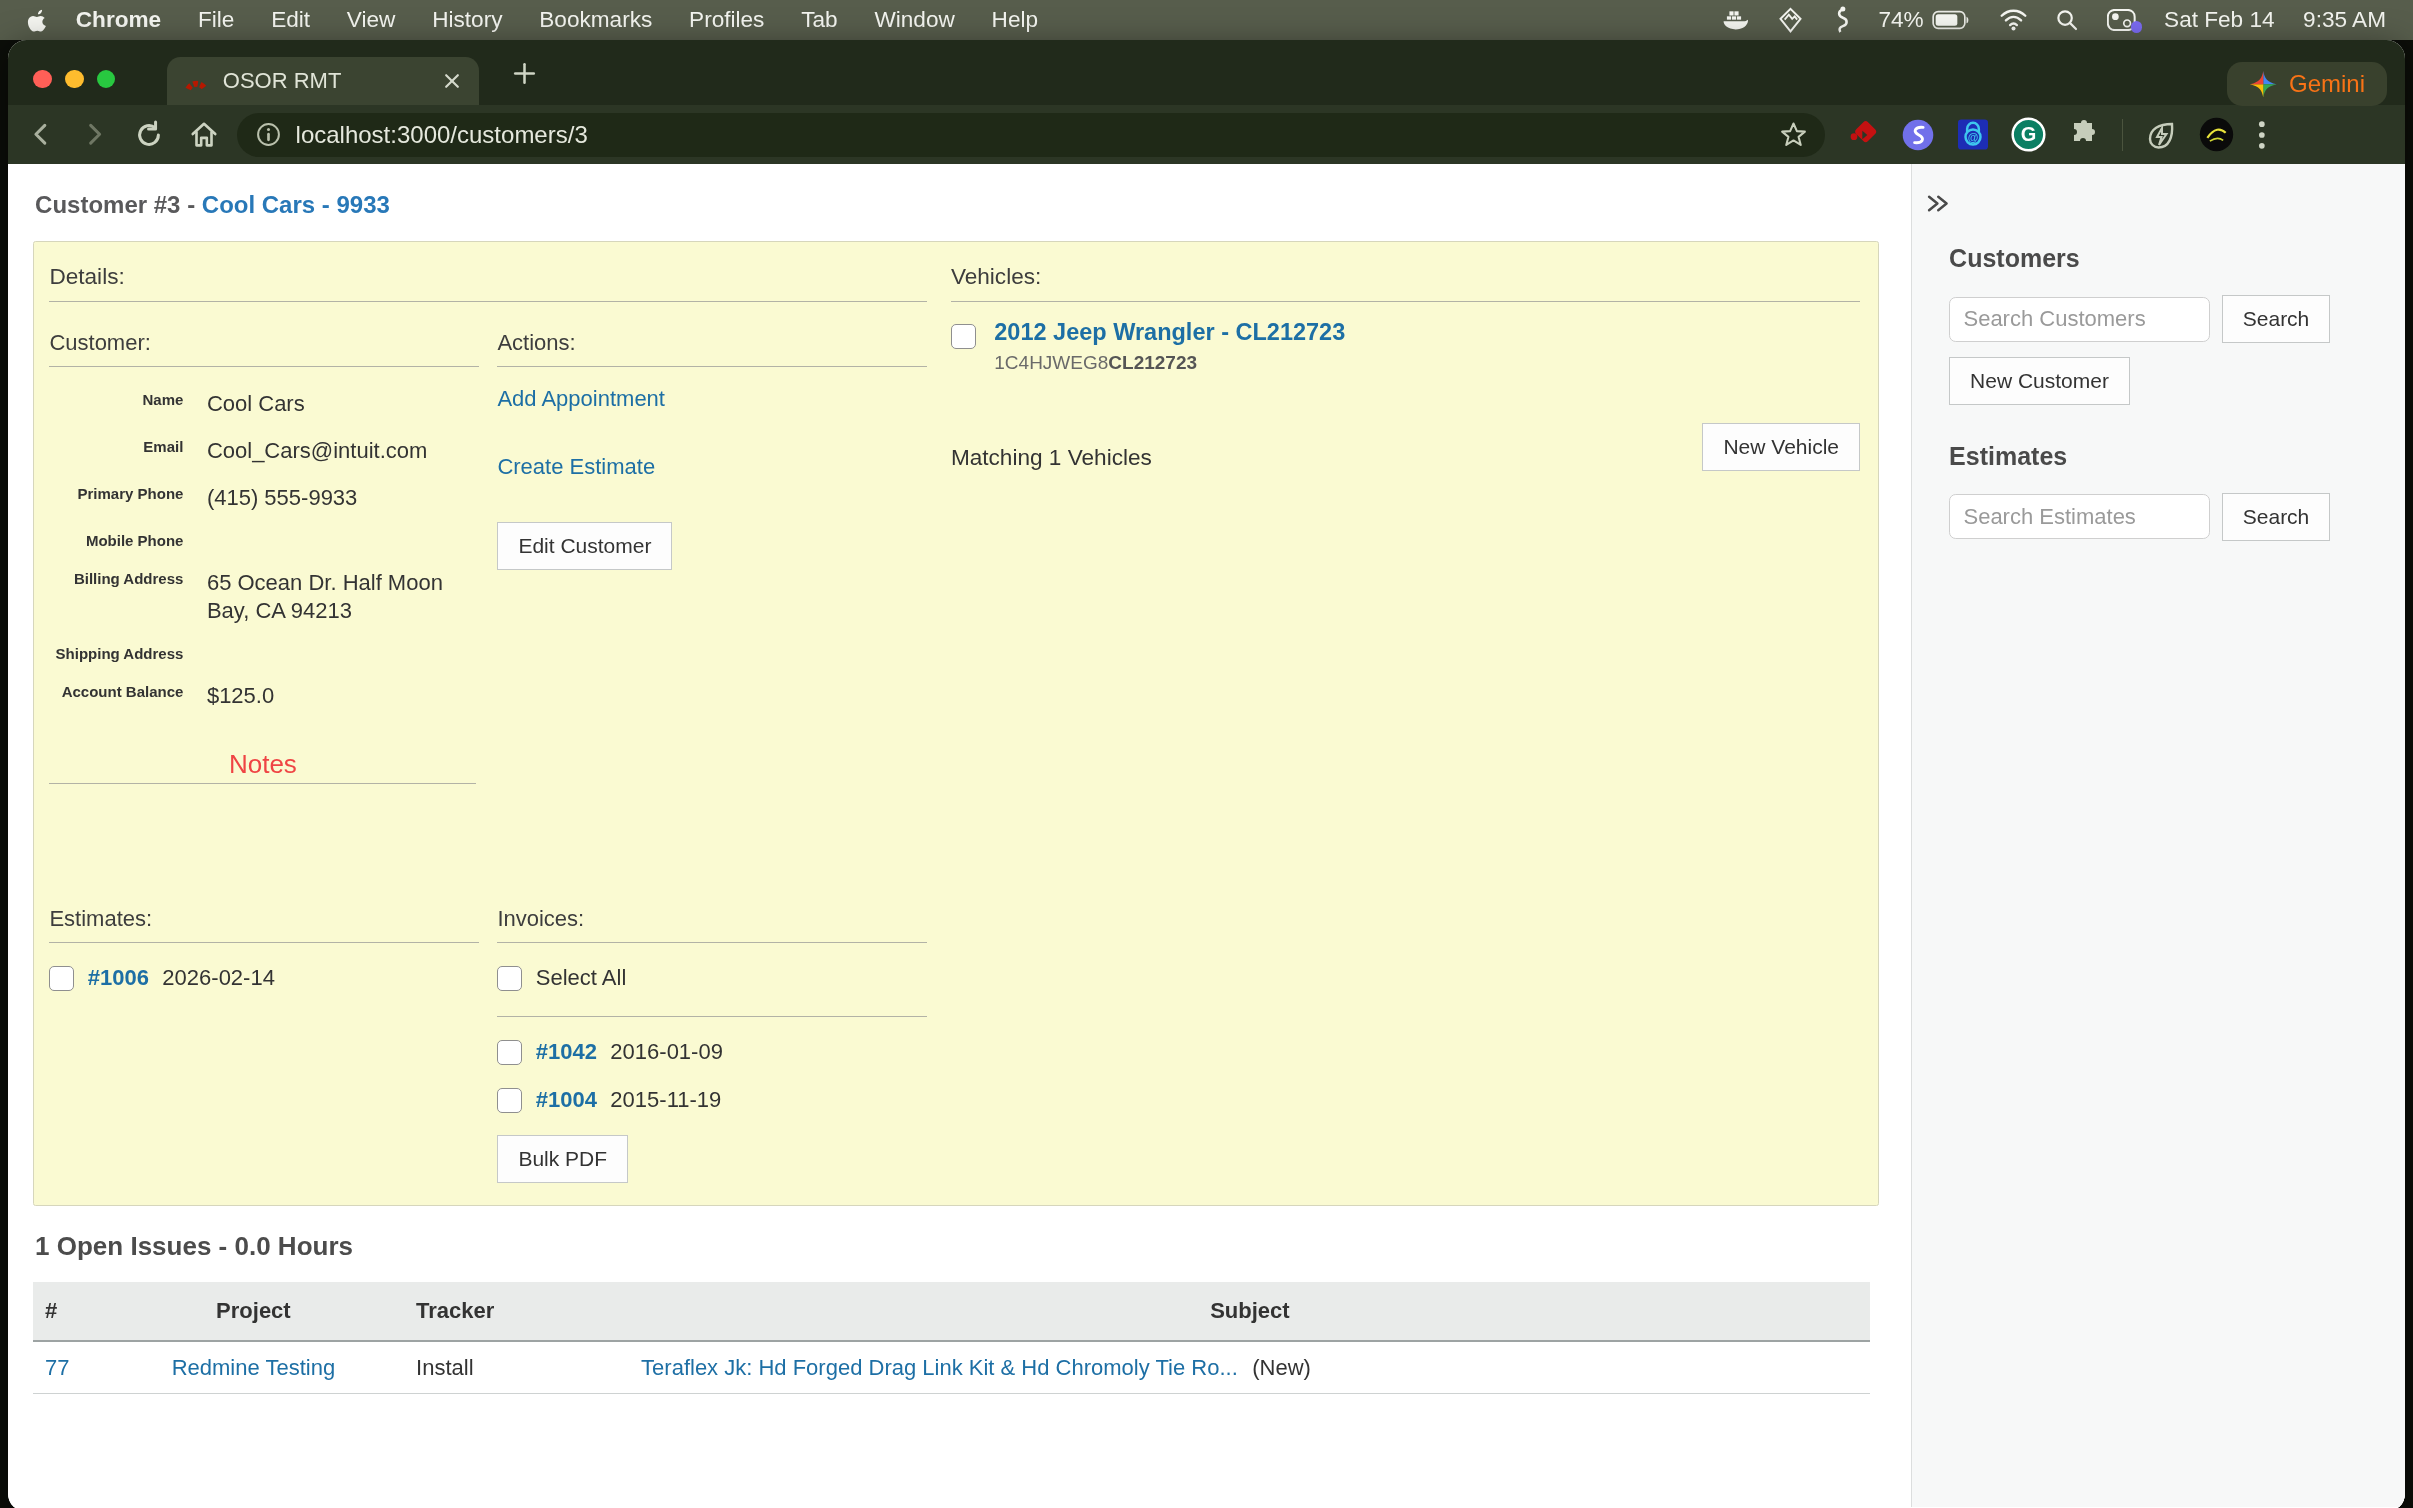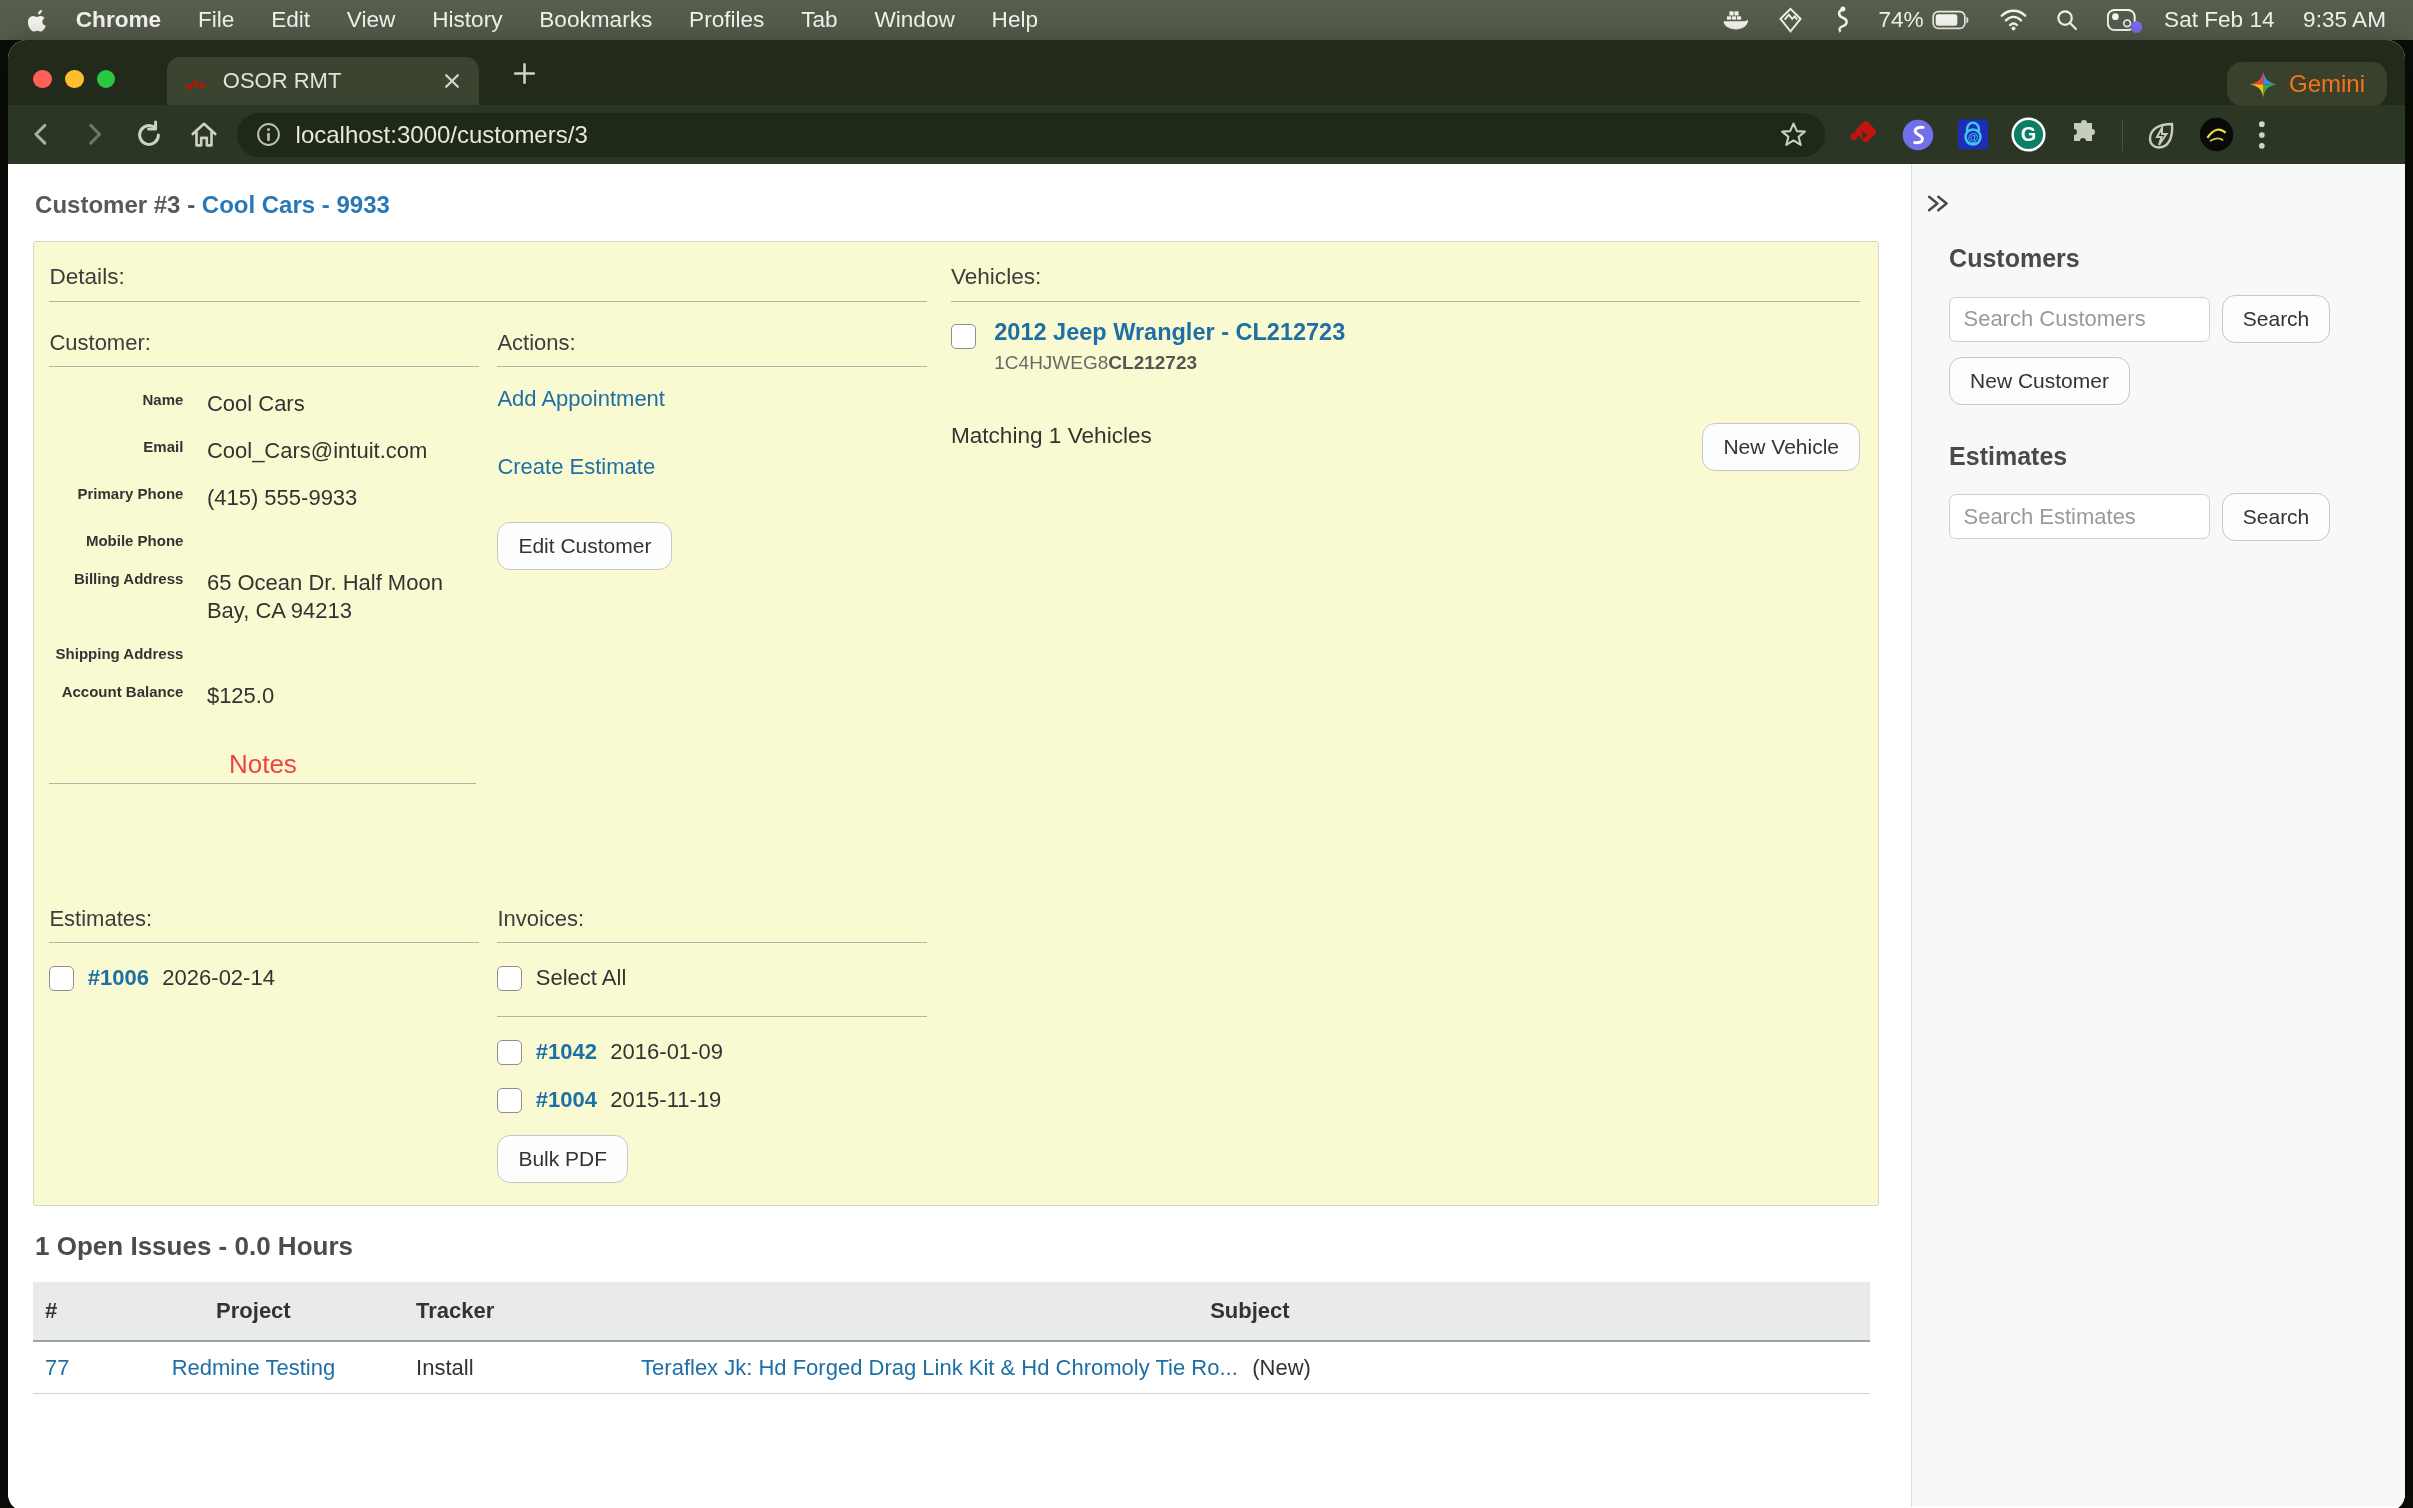--- a/index.html
+++ b/index.html
@@ -85,40 +85,40 @@
   .frow { display:flex; }
   .flabel { width:134px; text-align:right; font-weight:bold; font-size:15px; color:#333;
             padding:9.2px 0; line-height:1.3; }
   .fvalue { width:295px; padding:9.2px 0 9.2px 23.5px; font-size:22px; color:#333; line-height:1.3; }
   .notes { width:427px; text-align:center; font-size:26px; color:#ef4444;
            margin-top:28.5px; padding-bottom:3px; border-bottom:1.7px solid #b2b2a6; }
 
   a.applink { color:#1d6fa5; text-decoration:none; }
   .action-link { display:block; font-size:22px; margin:18.4px 0 42px 0; }
   .btn {
-    display:inline-block; background:#fdfdfd; border:1.7px solid #c5c8c8; border-radius:13px;
+    display:inline-block; background:#fdfdfd; border:1.7px solid #c5c8c8; border-radius:0;
     padding:11px 20px; font-size:21px; color:#333; cursor:pointer;
     font-family:"Liberation Sans", sans-serif;
   }
   .cb {
     display:inline-block; width:25px; height:25px; background:#fff;
     border:1.7px solid #8f8f8f; border-radius:5px; flex:none;
   }
   .listrow { display:flex; align-items:center; gap:13.4px; font-size:22px; color:#333; margin:22px 0; }
   .listrow .id { font-weight:bold; }
 
   .est-inv { margin-top:111px; }
   .inv-rule { border-bottom:1.7px solid #b2b2a6; margin:25px 0 5px 0; }
 
   
   .veh-row { display:flex; gap:18.4px; margin-top:11.7px; }
   .veh-title { font-size:23.5px; font-weight:bold; }
   .veh-vin { font-size:19px; color:#6a6a6a; margin-top:6.7px; }
   .veh-vin b { color:#555; }
-  .veh-foot { display:flex; justify-content:space-between; align-items:flex-start; margin-top:49px; font-size:22.6px; color:#333; }
+  .veh-foot { display:flex; justify-content:space-between; align-items:flex-end; margin-top:49px; font-size:22.6px; color:#333; }
 
   
   .issues-h { font-size:26px; font-weight:bold; color:#4c4c4c; margin:25px 0 20px 1.7px; }
   table.issues { width:1837px; border-collapse:collapse; font-size:22px; }
   table.issues th {
     background:#e9ebea; color:#333; padding:16px 11.7px; border-bottom:2.5px solid #9da3a3;
   }
   table.issues td { padding:12.6px 11.7px; border-bottom:1.7px solid #ced2d2; color:#333; }
   .col-id { width:69px; text-align:left; }
   .col-project { width:302px; text-align:center; }

